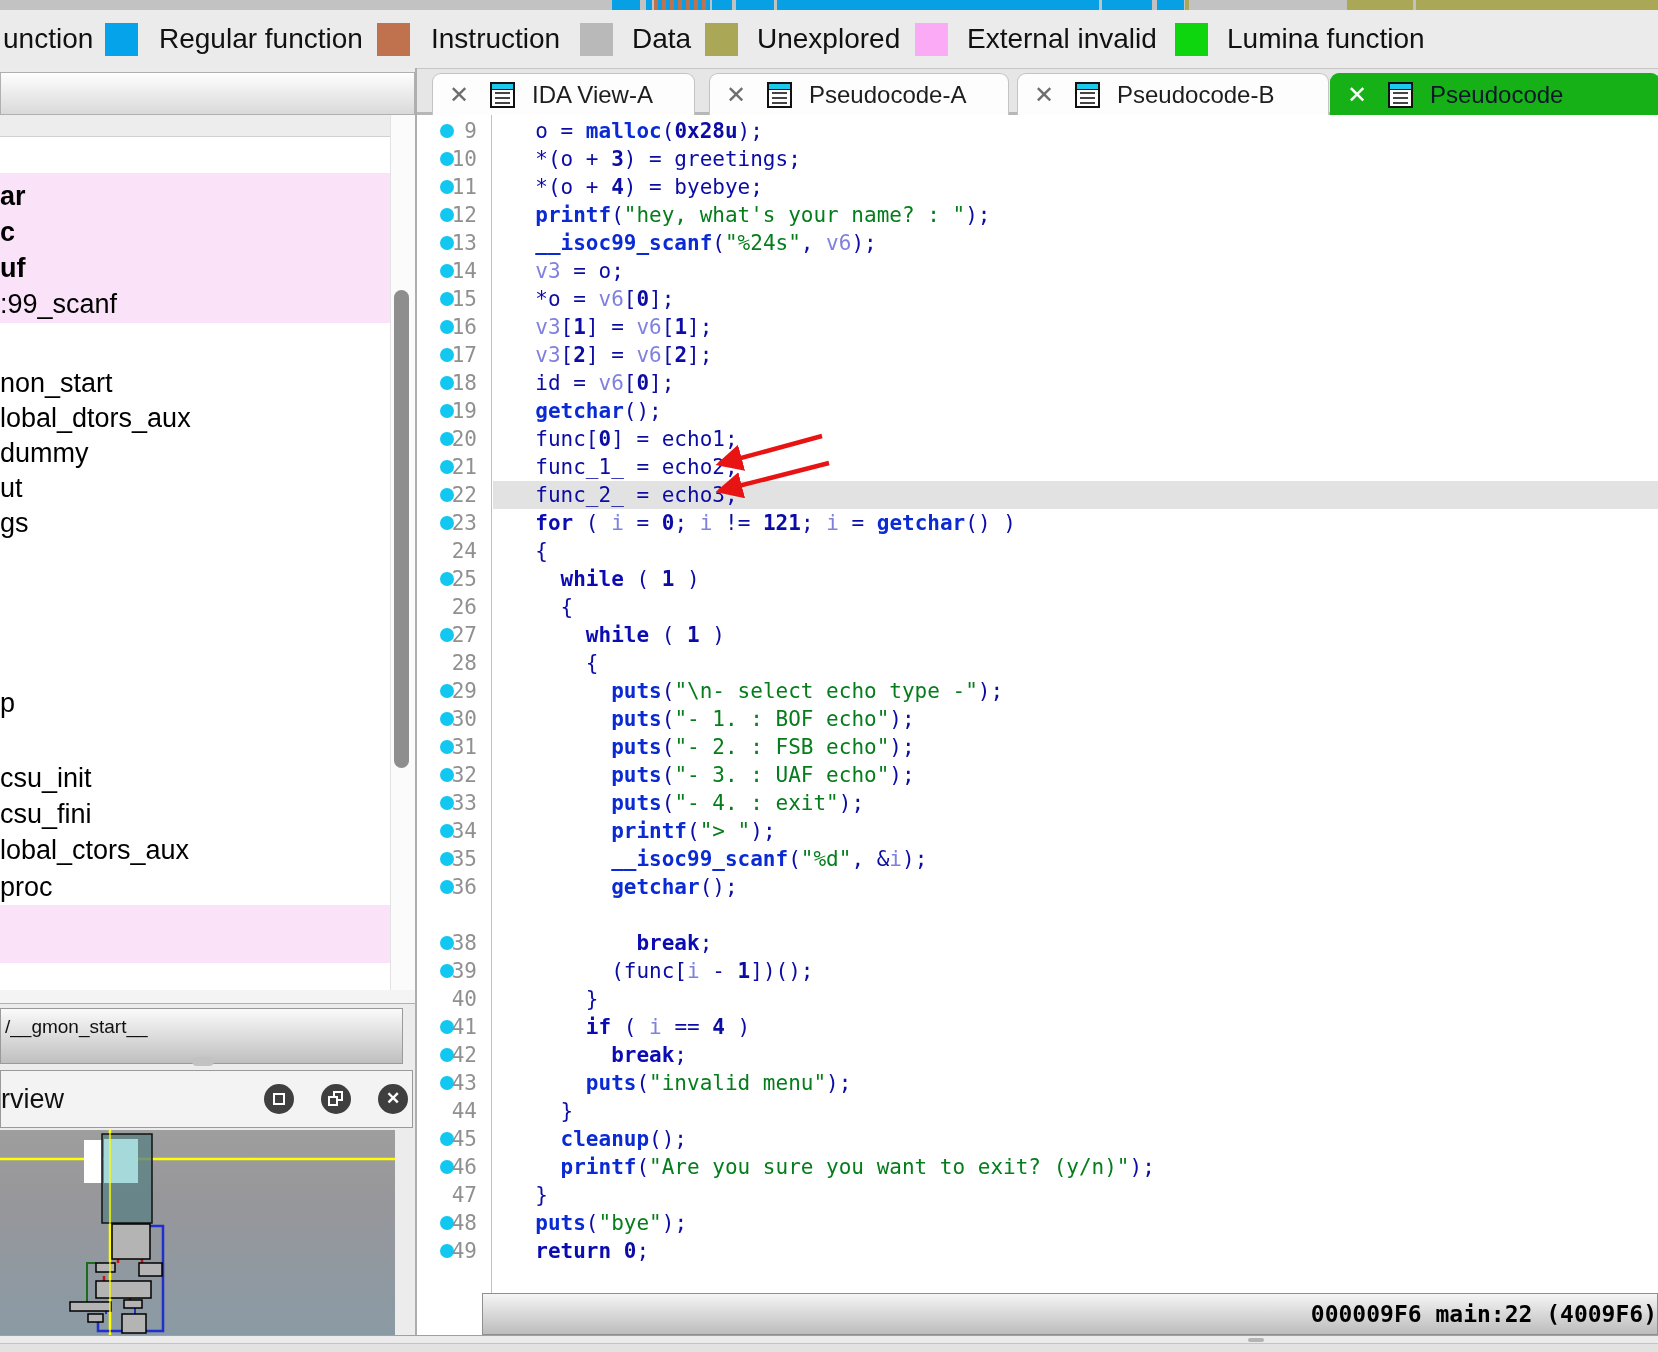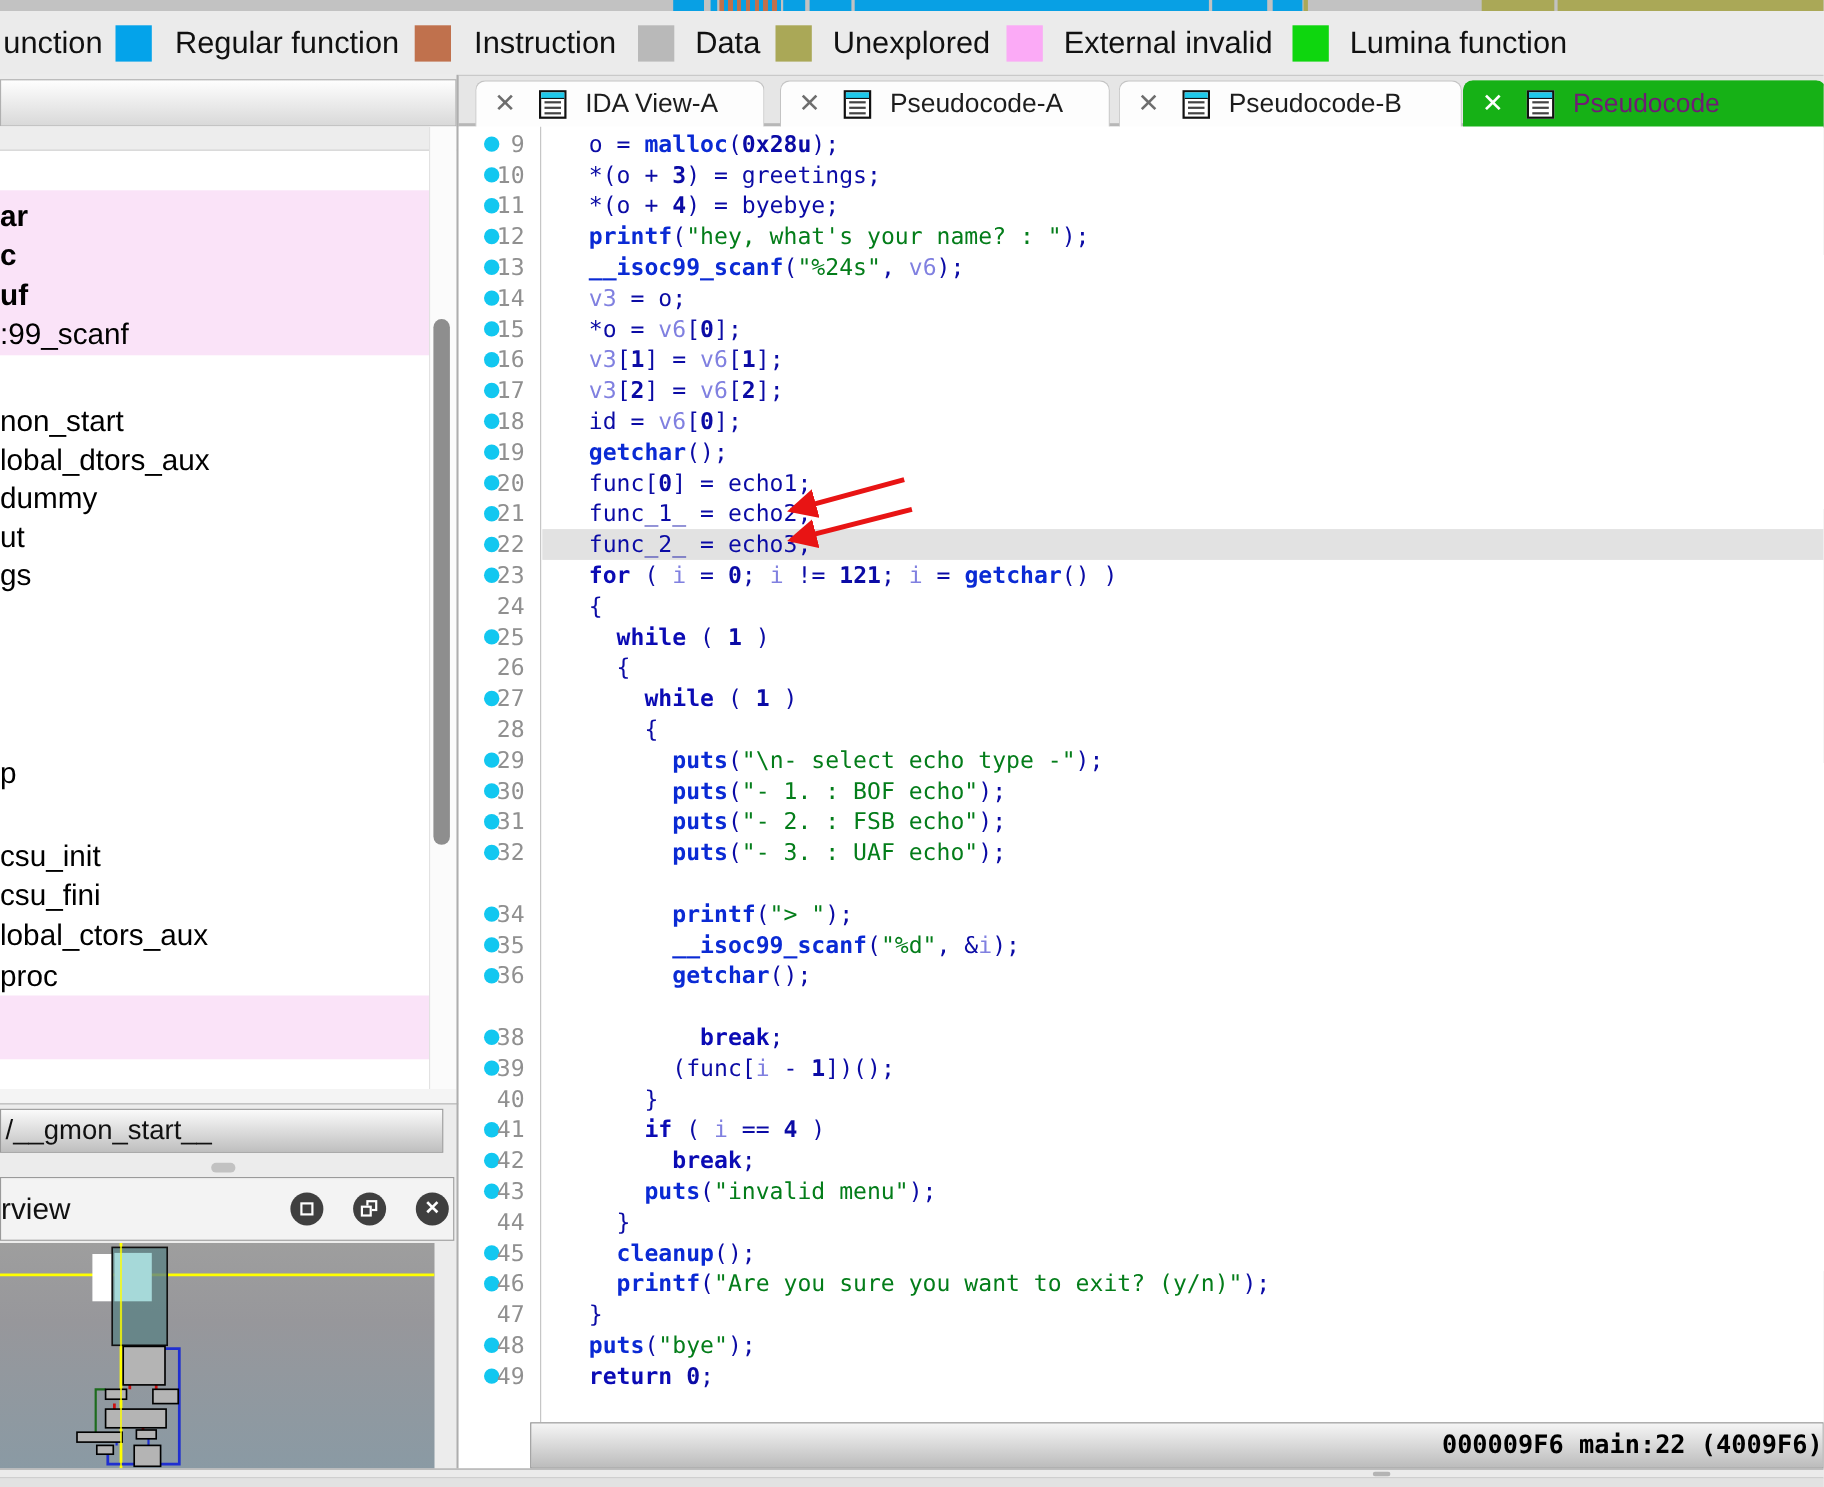--- a/index.html
+++ b/index.html
@@ -11,21 +11,21 @@
   .legend{position:absolute;left:0;top:10px;width:1658px;height:58px;background:#ebebeb;}
   .legend .lg-label{position:absolute;top:0;height:58px;line-height:58px;font-size:28px;color:#111;white-space:nowrap;}
   .legend .lg-square{position:absolute;top:13px;width:33px;height:33px;}
   
   .tabbar{position:absolute;left:417px;top:68px;width:1241px;height:47px;background:#e6e6e6;border-top:1px solid #c6c6c6;box-sizing:border-box;border-bottom:3px solid #b7b7b7;}
   .tab{position:absolute;top:4px;height:43px;background:#fdfdfd;border:1px solid #c3c3c3;border-bottom:none;border-radius:9px 9px 0 0;box-sizing:border-box;}
   .tab.active{background:var(--tab-green);border-color:var(--tab-green);}
   .tab .tab-x{position:absolute;left:16px;top:0;height:41px;line-height:41px;font-size:24px;color:#6e6e6e;}
   .tab.active .tab-x{color:#fff;}
   .tab .tab-label{position:absolute;left:99px;top:0;height:41px;line-height:41px;font-size:24px;color:#1d1d1d;white-space:nowrap;}
-  .tab.active .tab-label{color:#701a75;}
+  .tab.active .tab-label{color:#0f172a;}
   .tab-icon{position:absolute;left:57px;top:8px;width:25px;height:26px;background:#fff;border:2px solid #111;box-sizing:border-box;}
   .tab-icon .ti-bar{position:absolute;left:0;top:0;right:0;height:5px;background:#1ec8ea;border-bottom:1px solid #111;}
   .tab-icon .ti-line{position:absolute;left:3px;right:3px;height:2px;background:#444;}
   
   .lp-header{position:absolute;left:0;top:72px;width:415px;height:43px;background:linear-gradient(#fefefe,#d9d9d9);border:1px solid #b0b0b0;box-sizing:border-box;}
   .round-btn{position:absolute;width:30px;height:30px;border-radius:50%;background:#3f3f3f;}
   .rb-square{position:absolute;left:9px;top:9px;width:12px;height:12px;border:2.5px solid #fff;box-sizing:border-box;background:transparent;}
   .rb-sq-a{position:absolute;left:12px;top:7px;width:10px;height:10px;border:2px solid #fff;box-sizing:border-box;}
   .rb-sq-b{position:absolute;left:7px;top:12px;width:10px;height:10px;border:2px solid #fff;background:#3f3f3f;box-sizing:border-box;}
   .rb-x{position:absolute;left:0;top:0;width:30px;height:30px;line-height:30px;text-align:center;color:#fff;font-size:17px;font-weight:bold;}
@@ -34,21 +34,21 @@
   .sb-chrome{position:absolute;left:0;top:0;width:415px;height:22px;background:#ededed;border-bottom:1px solid #d0d0d0;box-sizing:border-box;}
   .sb-pink{position:absolute;left:0;width:390px;background:var(--pink-row);}
   .sb-row{position:absolute;left:0;width:390px;height:36px;line-height:36px;font-size:27px;color:#000;white-space:nowrap;}
   .sb-row.bold{font-weight:bold;}
   .sb-scroll{position:absolute;left:390px;top:0;width:25px;height:875px;background:#fbfbfb;border-left:1px solid #e2e2e2;box-sizing:border-box;}
   .sb-thumb{position:absolute;left:3px;width:15px;border-radius:8px;background:#8e8e8e;}
   .sb-bottom{position:absolute;left:0;top:875px;width:415px;height:13px;background:#f4f4f4;}
   .v-divider{position:absolute;left:415px;top:68px;width:2px;height:1267px;background:#aeaeae;}
   
   .gmon-line{position:absolute;left:0;top:1003px;width:417px;height:1px;background:#b0b0b0;}
-  .gmon-bar{position:absolute;left:0;top:1008px;width:403px;height:40px;background:linear-gradient(#fafafa,#bfbfbf);border:1px solid #9a9a9a;box-sizing:border-box;font-size:25px;line-height:36px;color:#111;padding-left:4px;white-space:nowrap;overflow:hidden;}
+  .gmon-bar{position:absolute;left:0;top:1008px;width:403px;height:56px;background:linear-gradient(#fafafa,#bfbfbf);border:1px solid #9a9a9a;box-sizing:border-box;font-size:19px;line-height:36px;color:#111;padding-left:4px;white-space:nowrap;overflow:hidden;}
   .splitter-pill{position:absolute;left:192px;top:1057px;width:22px;height:9px;border-radius:5px;background:#c2c2c2;}
   
   .ov-header{position:absolute;left:0;top:1070px;width:413px;height:58px;background:#f3f3f3;border:1px solid #9a9a9a;box-sizing:border-box;}
   .ov-title{position:absolute;left:0;top:0;height:56px;line-height:56px;font-size:27px;color:#111;}
   .ov-canvas{position:absolute;left:0;top:1130px;width:395px;height:205px;background:linear-gradient(#9e9e9e 0%,#97979b 35%,#8a9aa4 100%);}
   
   .code-panel{position:absolute;left:417px;top:115px;width:1241px;height:1220px;background:#fff;}
   .code-rows{position:absolute;left:0;top:0;width:1241px;height:1178px;overflow:hidden;font-family:"DejaVu Sans Mono",monospace;font-size:21px;}
   .gutter-sep{position:absolute;left:74px;top:0;width:1px;height:1178px;background:#c0c0c0;}
   .crow{position:absolute;left:0;width:1241px;height:28px;}
@@ -342,20 +342,25 @@
         <div class="crow" style="top: 618px;">
           <div class="bp"></div>
           <div class="lnum">31</div>
           <div class="ctext" style="padding-left: 8ch;"><span class="tk-f">puts</span><span class="tk-t">(</span><span class="tk-s">"- 2. : FSB echo"</span><span class="tk-t">);</span></div>
         </div>
         <div class="crow" style="top: 646px;">
           <div class="bp"></div>
           <div class="lnum">32</div>
           <div class="ctext" style="padding-left: 8ch;"><span class="tk-f">puts</span><span class="tk-t">(</span><span class="tk-s">"- 3. : UAF echo"</span><span class="tk-t">);</span></div>
         </div>
+        <div class="crow" style="top: 674px;">
+          <div class="bp"></div>
+          <div class="lnum">33</div>
+          <div class="ctext" style="padding-left: 8ch;"><span class="tk-f">puts</span><span class="tk-t">(</span><span class="tk-s">"- 4. : exit"</span><span class="tk-t">);</span></div>
+        </div>
         <div class="crow" style="top: 702px;">
           <div class="bp"></div>
           <div class="lnum">34</div>
           <div class="ctext" style="padding-left: 8ch;"><span class="tk-f">printf</span><span class="tk-t">(</span><span class="tk-s">"&gt; "</span><span class="tk-t">);</span></div>
         </div>
         <div class="crow" style="top: 730px;">
           <div class="bp"></div>
           <div class="lnum">35</div>
           <div class="ctext" style="padding-left: 8ch;"><span class="tk-f">__isoc99_scanf</span><span class="tk-t">(</span><span class="tk-s">"%d"</span><span class="tk-t">, &amp;</span><span class="tk-v">i</span><span class="tk-t">);</span></div>
         </div>

